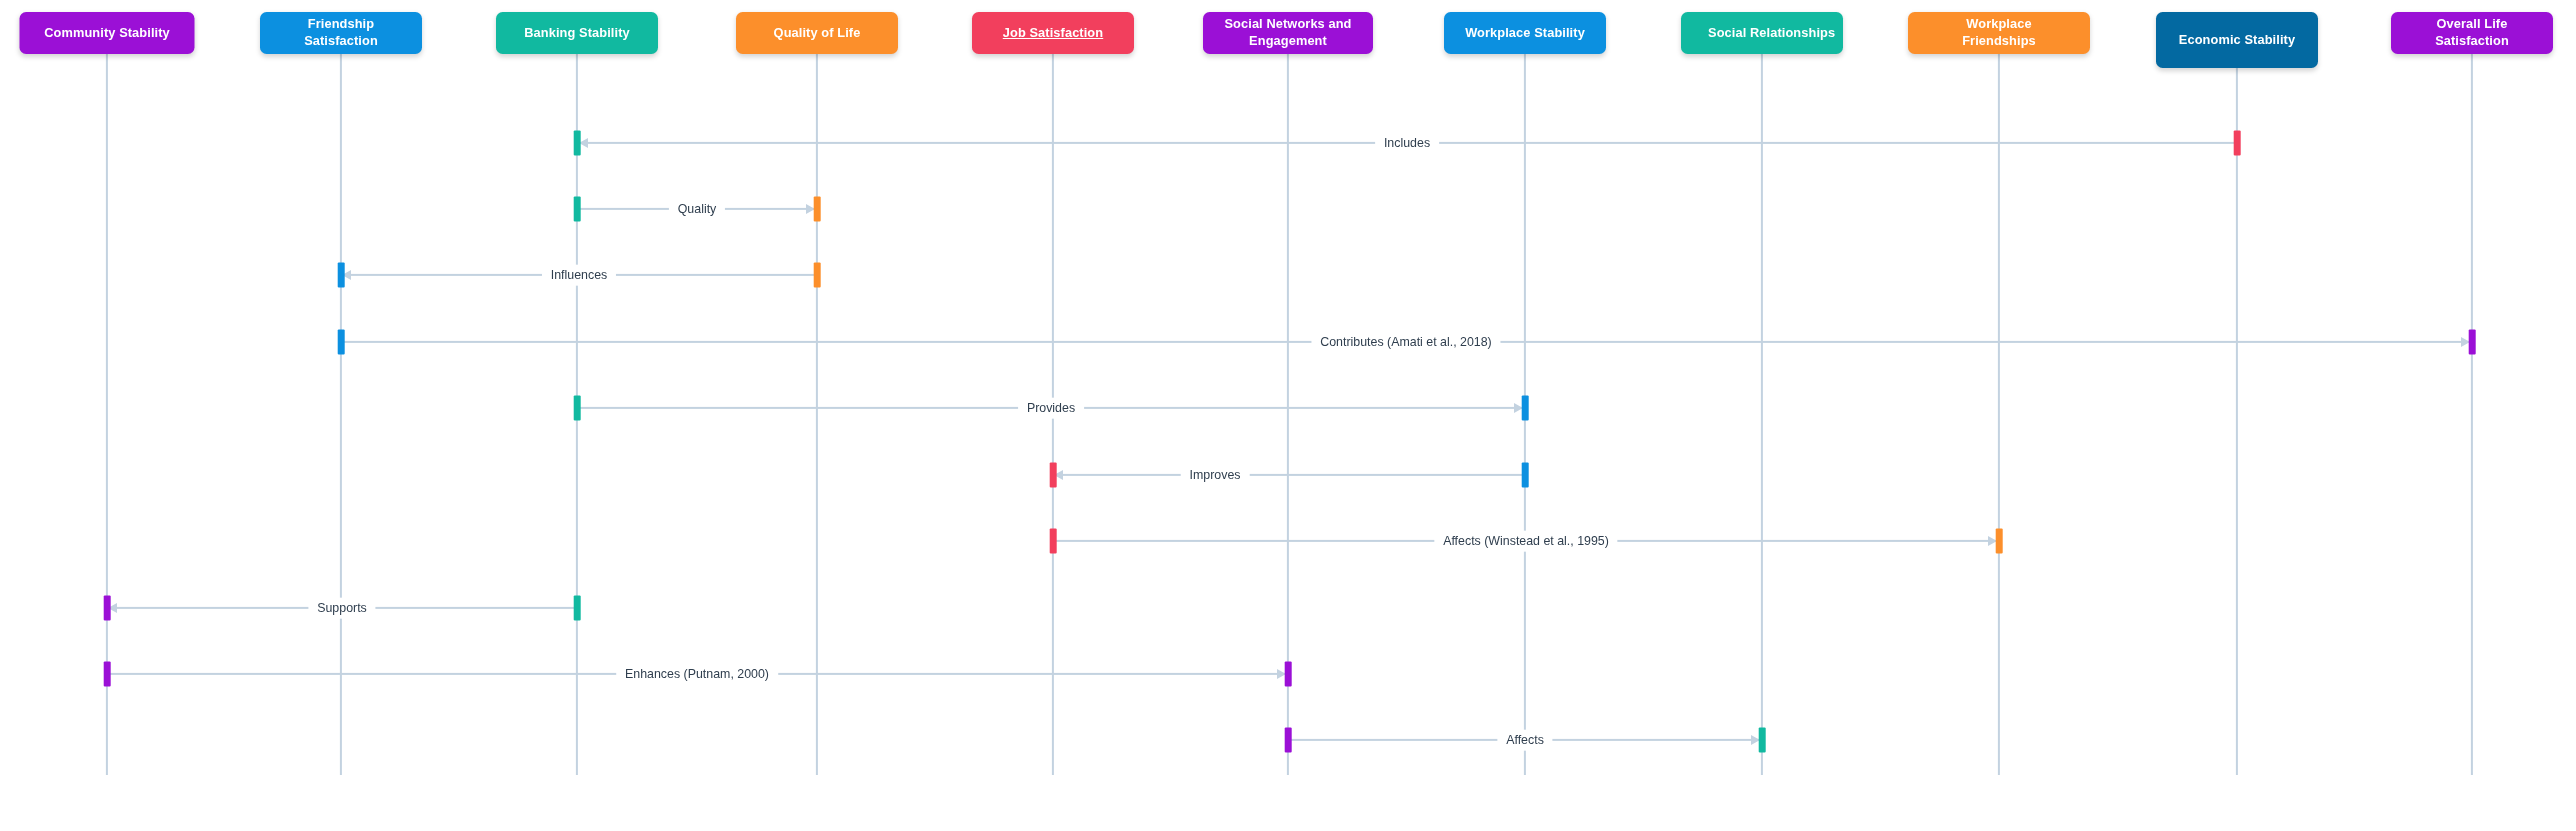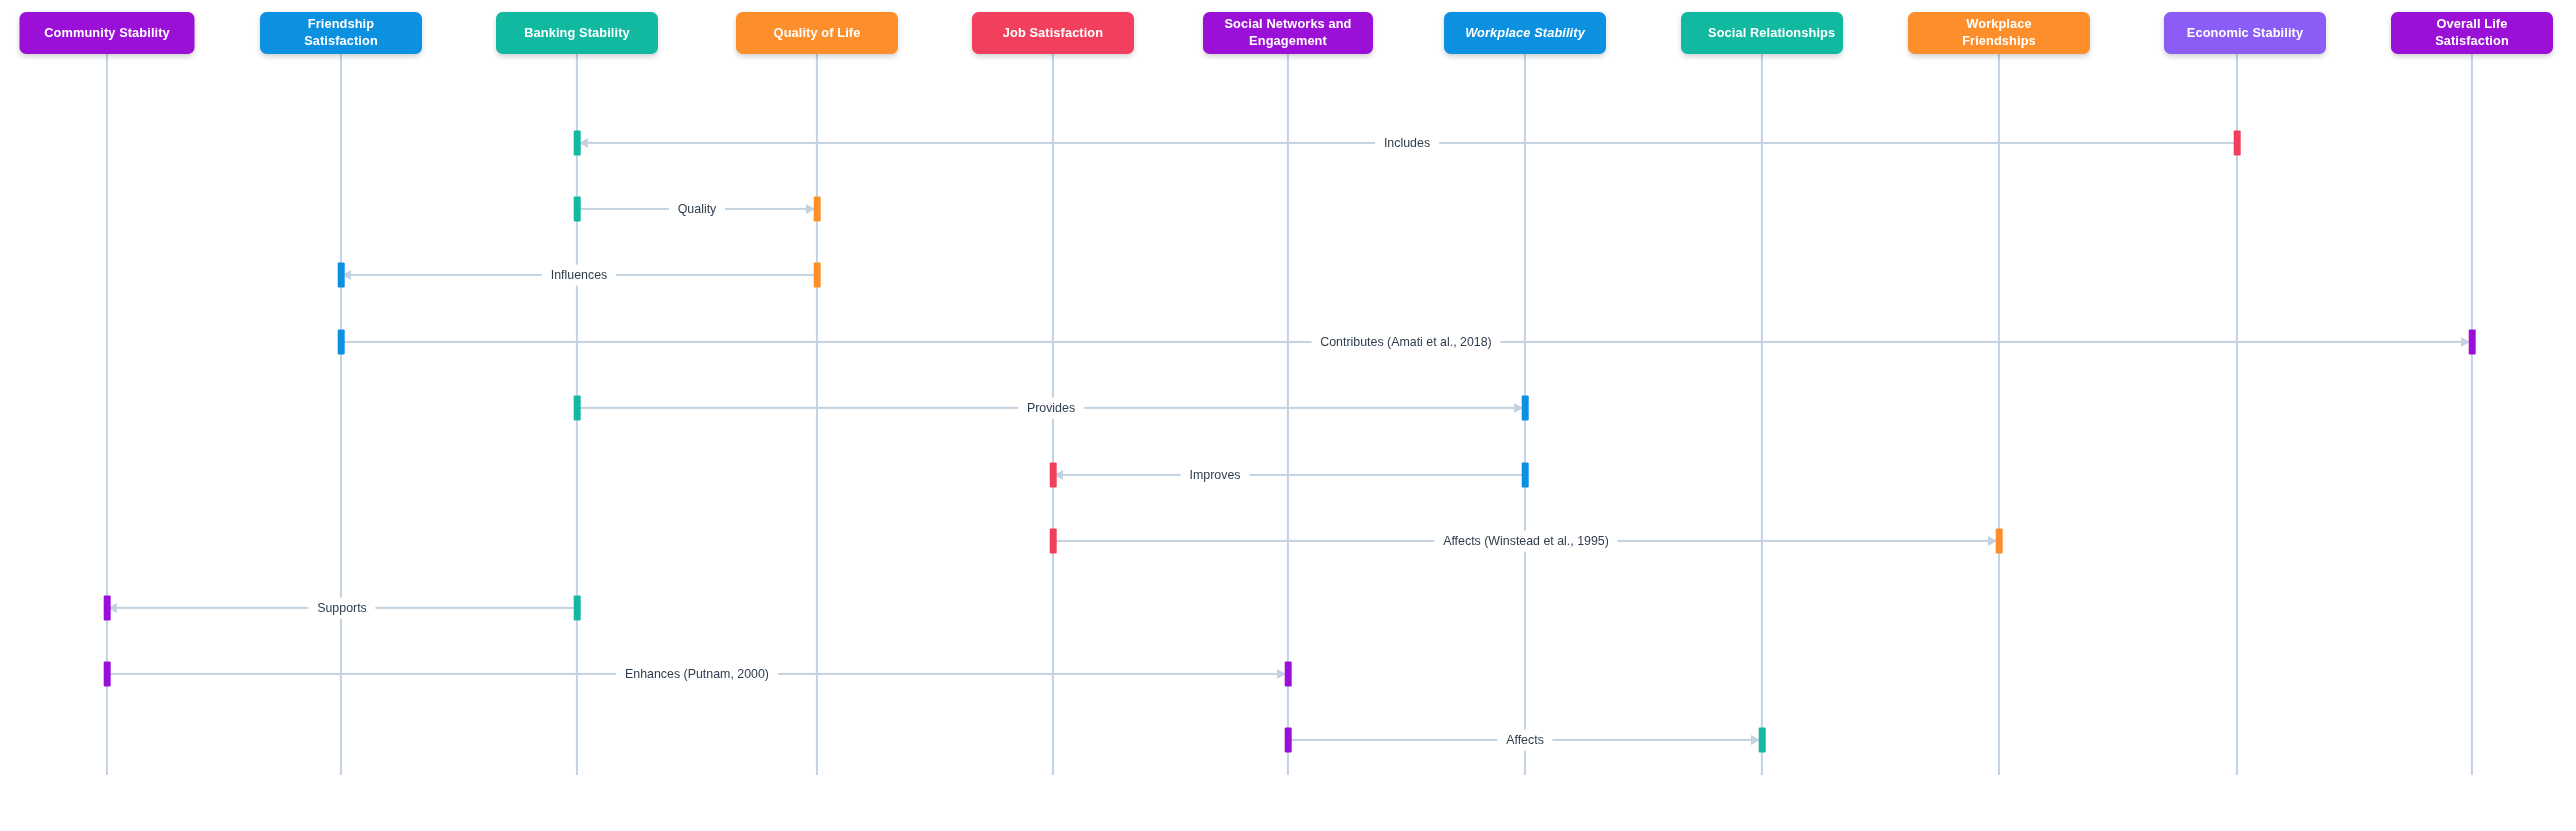--- a/index.html
+++ b/index.html
@@ -99,37 +99,37 @@
       <span style="white-space: pre-line;">Friendship
 Satisfaction</span>
     </div>
     <div class="participant" style="left: 577px; width: 162px; height: 42px; background-color: rgb(17, 185, 160);">
       <span style="white-space: pre-line;">Banking Stability</span>
     </div>
     <div class="participant" style="left: 817px; width: 162px; height: 42px; background-color: rgb(252, 143, 43);">
       <span style="white-space: pre-line;">Quality of Life</span>
     </div>
     <div class="participant" style="left: 1053px; width: 162px; height: 42px; background-color: rgb(242, 63, 93);">
-      <span style="white-space: pre-line;">Job Satisfaction</span>
+      <span style="white-space: pre-line; text-decoration: underline;">Job Satisfaction</span>
     </div>
     <div class="participant" style="left: 1288px; width: 170px; height: 42px; background-color: rgb(155, 16, 214);">
       <span style="white-space: pre-line;">Social Networks and
 Engagement</span>
     </div>
     <div class="participant" style="left: 1525px; width: 162px; height: 42px; background-color: rgb(12, 144, 224);">
-      <span style="white-space: pre-line; font-style: italic;">Workplace Stability</span>
+      <span style="white-space: pre-line;">Workplace Stability</span>
     </div>
     <div class="participant" style="left: 1762px; width: 162px; height: 42px; background-color: rgb(17, 185, 160); padding-left: 25px;">
       <span style="white-space: pre-line;">Social Relationships</span>
     </div>
     <div class="participant" style="left: 1999px; width: 182px; height: 42px; background-color: rgb(252, 143, 43);">
       <span style="white-space: pre-line;">Workplace
 Friendships</span>
     </div>
-    <div class="participant" style="left: 2237px; width: 162px; height: 42px; background-color: #8b5cf6; margin-left: 8px;">
+    <div class="participant" style="left: 2237px; width: 162px; height: 56px; background-color: #0369a1;">
       <span style="white-space: pre-line;">Economic Stability</span>
     </div>
     <div class="participant" style="left: 2472px; width: 162px; height: 42px; background-color: rgb(155, 16, 214);">
       <span style="white-space: pre-line;">Overall Life
 Satisfaction</span>
     </div>
     <div style="position: absolute; left: 0px; top: 0px; width: 100%; height: 0px;">
       <div class="msg-line" style="left: 577px; top: 143px; width: 1659px; background: rgb(195, 210, 224);"></div>
       <div class="arrowhead left" style="top: 143px; left: 579px;"></div>
       <div class="activation" style="left: 2237px; top: 143px; background-color: rgb(242, 63, 93);"></div>

